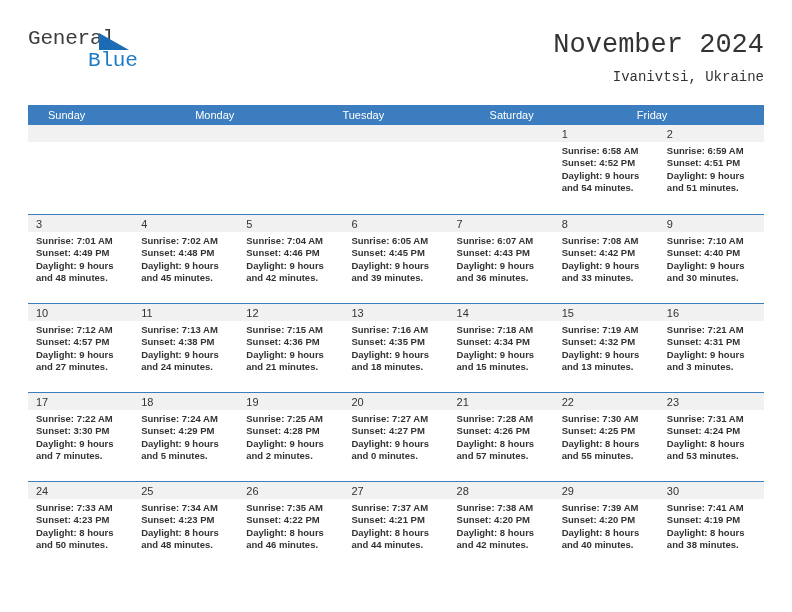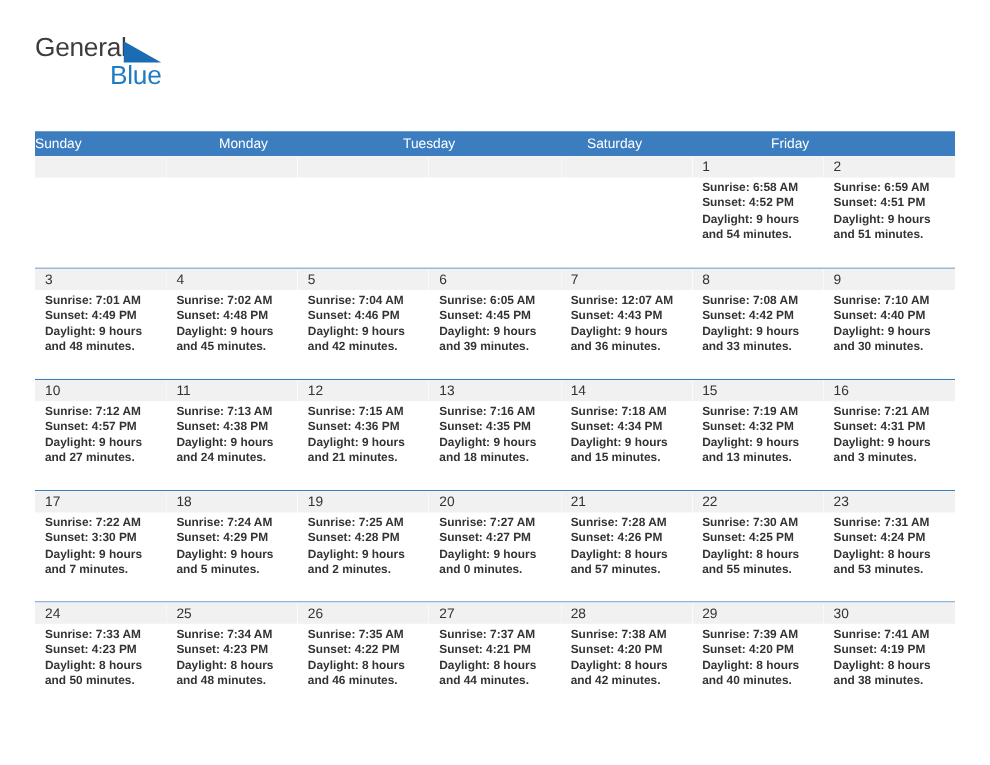--- a/index.html
+++ b/index.html
@@ -24,20 +24,21 @@
   
   .header {
     position: absolute;
     left: 28px;
     top: 28px;
     right: 28px;
     height: 68px;
     display: flex;
     align-items: flex-start;
     justify-content: space-between;
+    font-family: Liberation Mono, monospace;
   }
   .logo {
     position: relative;
     width: 140px;
     height: 56px;
     user-select: none;
   }
   .logo-general {
     position: absolute;
     left: 0;
@@ -94,21 +95,21 @@
   .weekdays {
     display: flex;
     background: #3b7dbf;
     height: 20px;
   }
   .weekday {
     flex: 1 1 0;
     color: #ffffff;
     font-size: 11px;
     line-height: 20px;
-    padding-left: 0;
+    padding-left: 20px;
     box-sizing: border-box;
     white-space: nowrap;
   }
   .week {
     display: flex;
     height: 89px;
     border-top: 1px solid #3b7dbf;
     box-sizing: border-box;
   }
   .week:first-of-type {
@@ -148,20 +149,24 @@
 <body>
 
 <div class="page">
 
   <div class="header">
     <div class="logo">
       <div class="logo-general">General</div>
       <div class="logo-triangle"></div>
       <div class="logo-blue">Blue</div>
     </div>
+    <div class="title-block">
+      <div class="cal-title">November 2024</div>
+      <div class="cal-subtitle">Ivanivtsi, Ukraine</div>
+    </div>
   </div>
 
   <div class="calendar">
     <div class="weekdays">
       <div class="weekday">Sunday</div>
       <div class="weekday">Monday</div>
       <div class="weekday">Tuesday</div>
       <div class="weekday">Saturday</div>
       <div class="weekday">Friday</div>
     </div>
@@ -235,21 +240,21 @@
             <div class="day-details">
               <div class="detail-line">Sunrise: 6:05 AM</div>
               <div class="detail-line">Sunset: 4:45 PM</div>
               <div class="detail-line">Daylight: 9 hours</div>
               <div class="detail-line">and 39 minutes.</div>
             </div>
           </div>
           <div class="day">
             <div class="day-number-strip">7</div>
             <div class="day-details">
-              <div class="detail-line">Sunrise: 12:07 AM</div>
+              <div class="detail-line">Sunrise: 6:07 AM</div>
               <div class="detail-line">Sunset: 4:43 PM</div>
               <div class="detail-line">Daylight: 9 hours</div>
               <div class="detail-line">and 36 minutes.</div>
             </div>
           </div>
           <div class="day">
             <div class="day-number-strip">8</div>
             <div class="day-details">
               <div class="detail-line">Sunrise: 7:08 AM</div>
               <div class="detail-line">Sunset: 4:42 PM</div>

